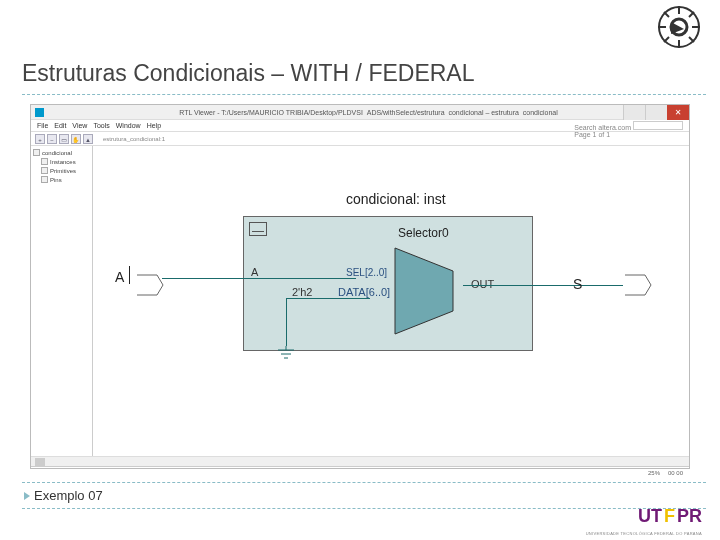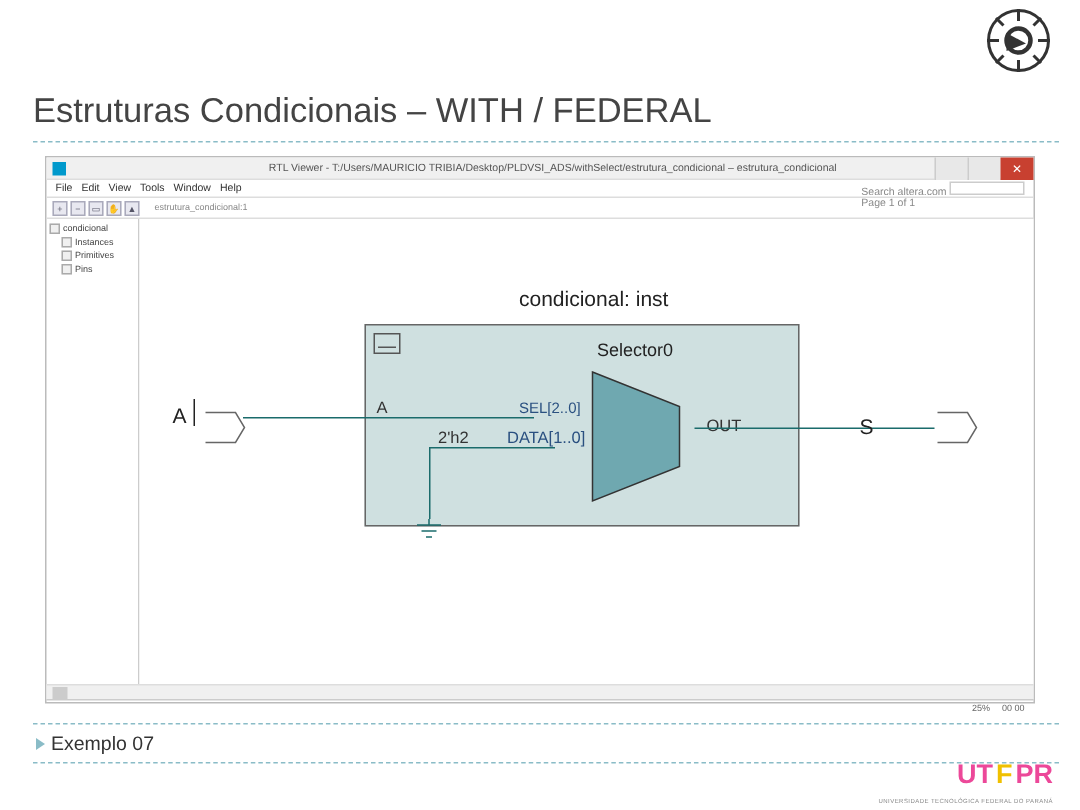--- a/index.html
+++ b/index.html
@@ -316,21 +316,21 @@
     bottom: 10px;
     right: 18px;
     height: 28px;
     display: flex;
     align-items: center;
     gap: 2px;
   }
   .utfpr-text {
     font-size: 18px;
     font-weight: bold;
-    color: #ec4899;
+    color: #701a75;
   }
   .utfpr-f { color: #f0c000; }
   .utfpr-sub {
     position: absolute;
     bottom: 4px; right: 18px;
     font-size: 4px;
     color: #888;
     letter-spacing: 0.3px;
   }
 </style>
@@ -421,21 +421,21 @@
 
         <div class="port-a">A</div>
         <div class="port-a-cursor"></div>
         <svg class="out-tri" width="32" height="28">
           <polyline points="4,4 24,4 30,14 24,24 4,24" fill="none" stroke="#666" stroke-width="1"></polyline>
         </svg>
         <div class="port-a-line"></div>
         <div class="port-a-line2"></div>
         <div class="a-inner">A</div>
         <div class="sel-lbl">SEL[2..0]</div>
-        <div class="data-lbl">DATA[1..0]</div>
+        <div class="data-lbl">DATA[6..0]</div>
         <div class="const-lbl">2'h2</div>
         <div class="wire-data"></div>
         <div class="wire-gnd-v"></div>
         <svg class="gnd-symbol" viewBox="0 0 20 16">
           <line x1="10" y1="0" x2="10" y2="4" stroke="#1a6b6b"></line>
           <line x1="2" y1="4" x2="18" y2="4" stroke="#1a6b6b"></line>
           <line x1="5" y1="8" x2="15" y2="8" stroke="#1a6b6b"></line>
           <line x1="8" y1="12" x2="12" y2="12" stroke="#1a6b6b"></line>
         </svg>
 

